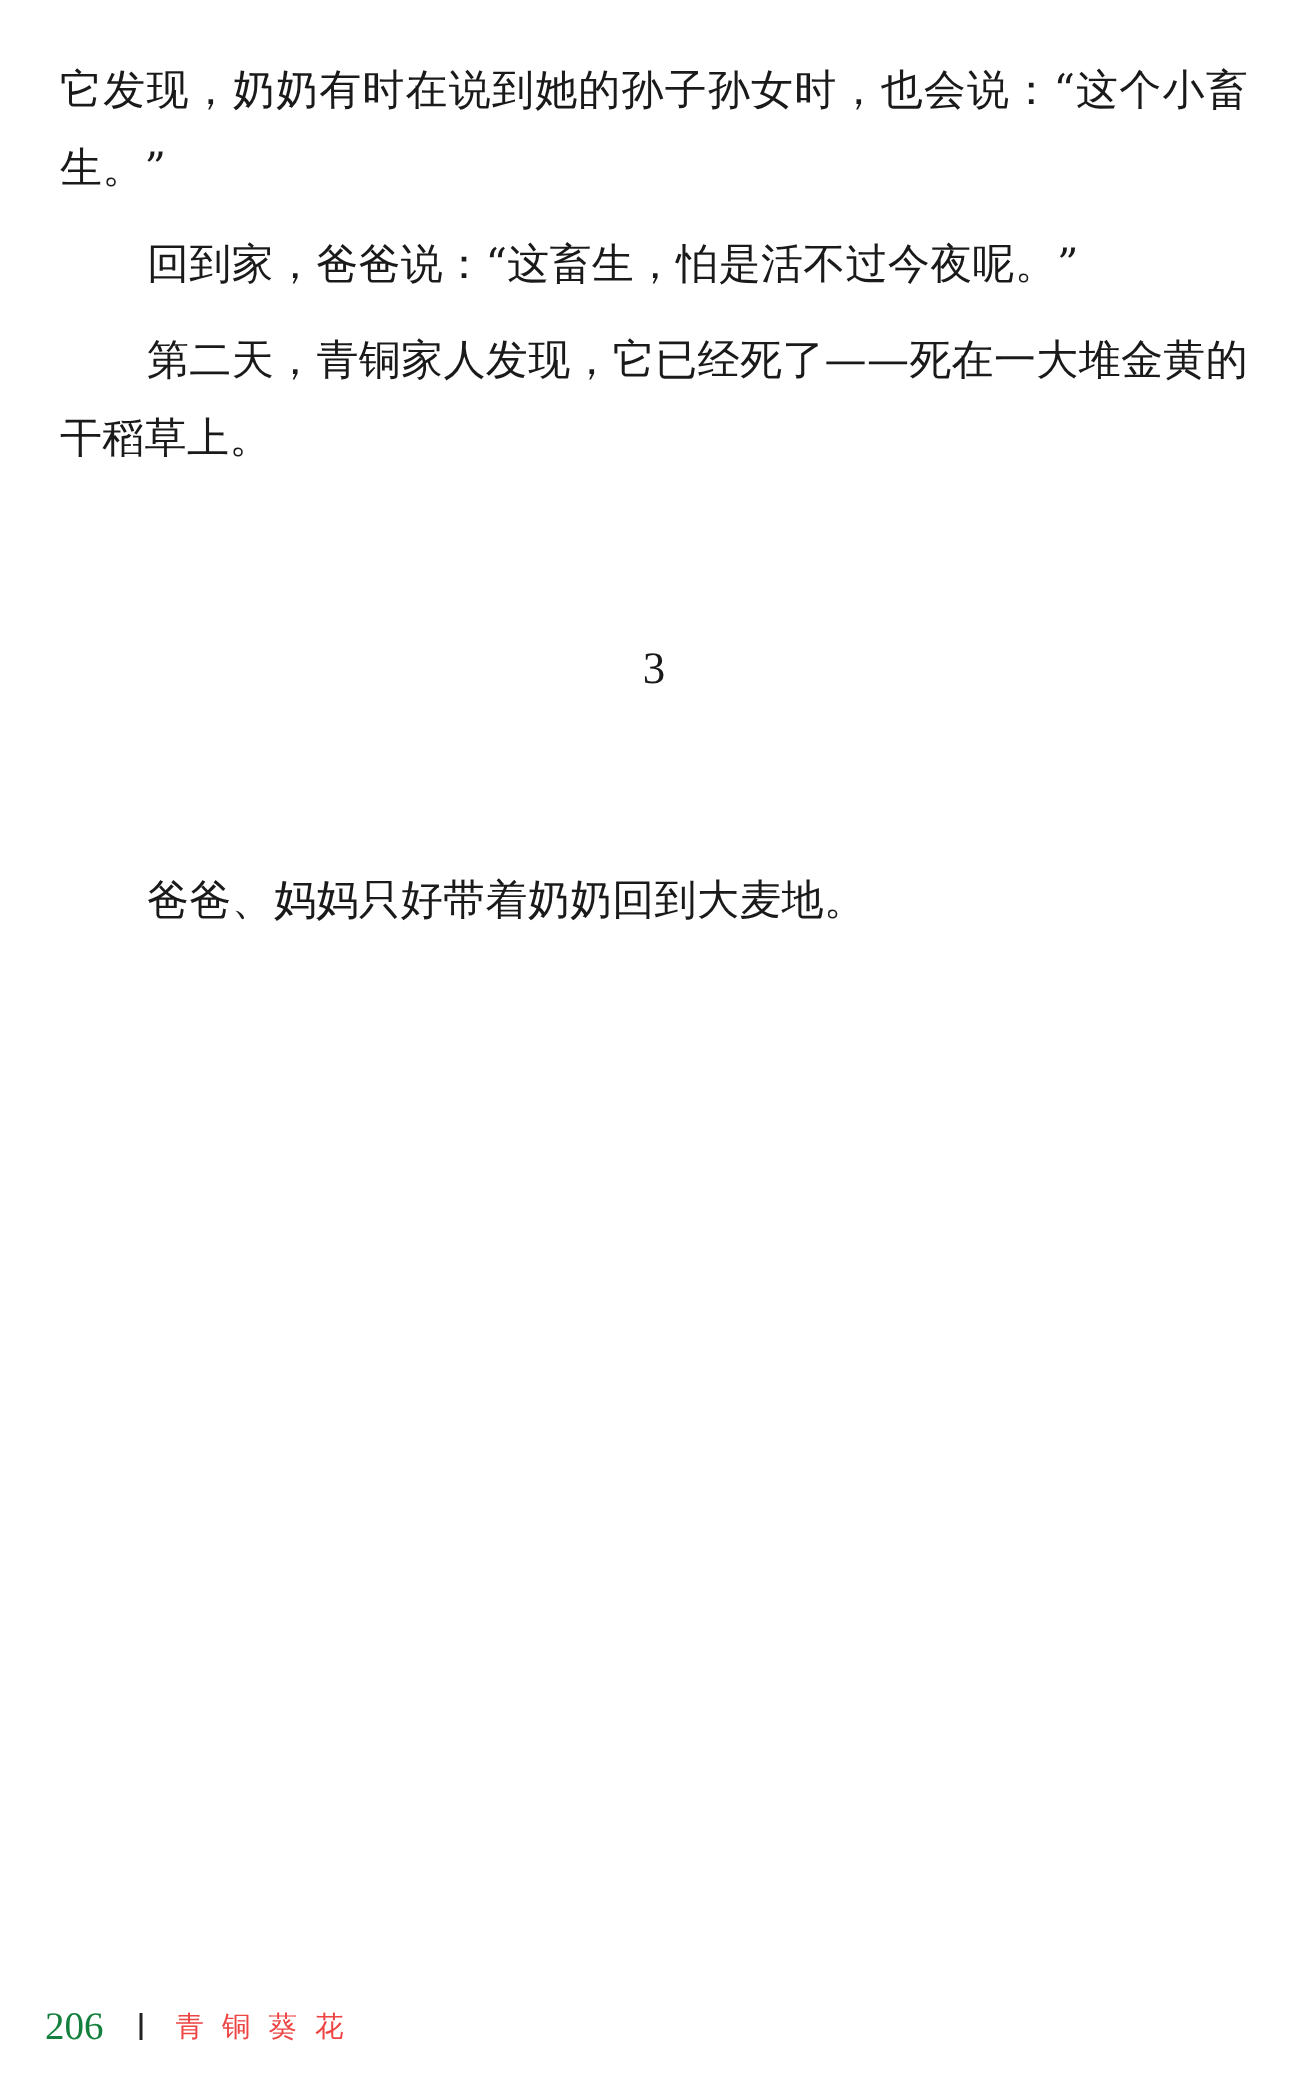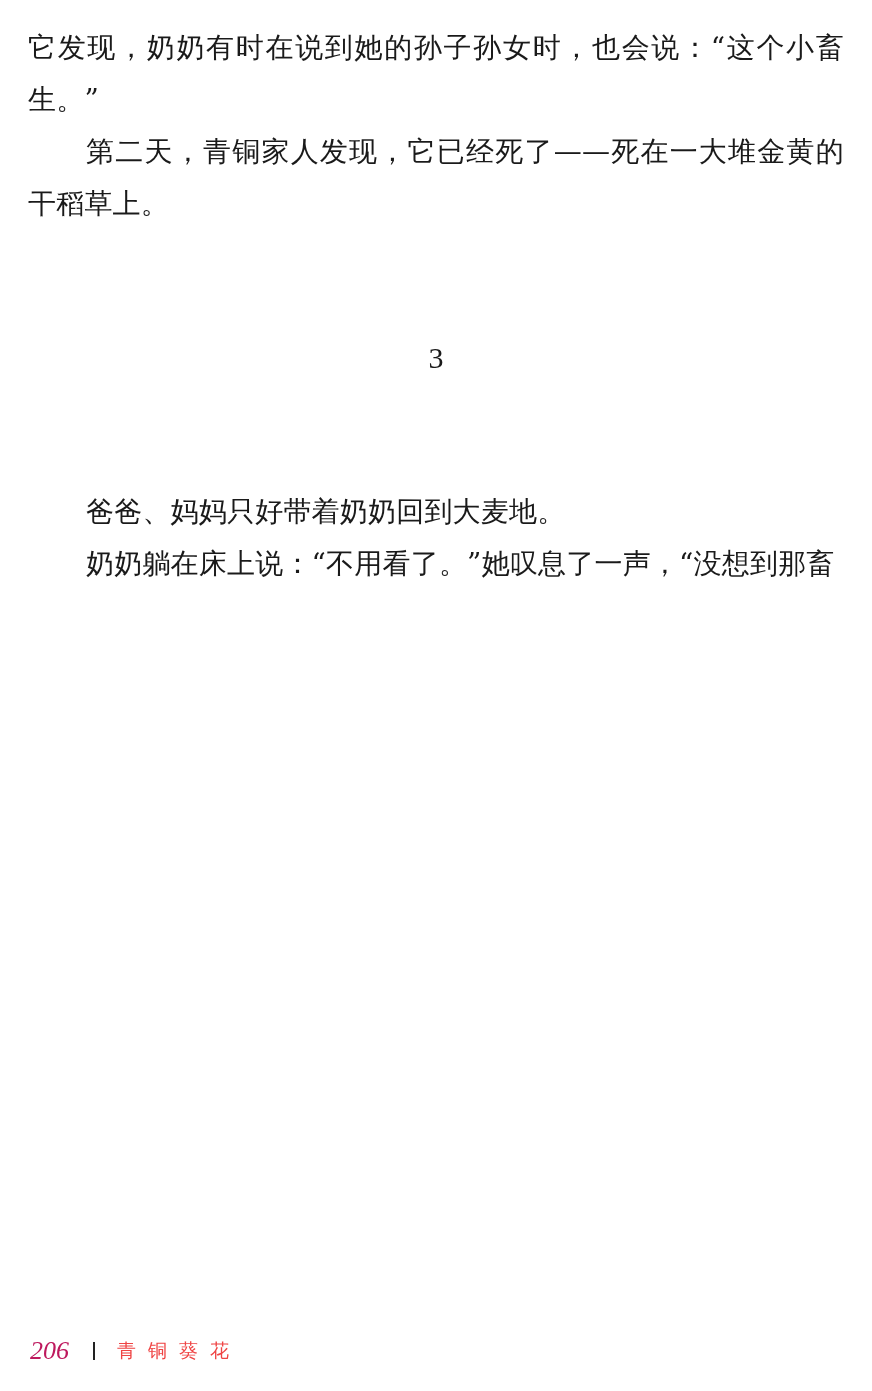--- a/index.html
+++ b/index.html
@@ -15,21 +15,21 @@
       color: #1a1a1a;
       font-family: "DejaVu Serif", "Liberation Serif", serif;
     }
     .page {
       position: absolute;
       left: 28px;
       top: 22px;
       width: 816px;
     }
     .para {
-      margin: 0;
+      margin: 12px;
       font-size: 28px;
       line-height: 52px;
       text-indent: 58px;
       text-align: justify;
       letter-spacing: 0.2px;
       word-break: break-all;
     }
     .para.noindent { text-indent: 0; }
     .section-num {
       text-align: center;
@@ -42,48 +42,47 @@
     .footer {
       position: absolute;
       left: 30px;
       top: 1334px;
       display: flex;
       align-items: center;
       height: 34px;
     }
     .page-number {
       font-family: "Liberation Serif", "DejaVu Serif", serif;
-      font-style: italic;
       font-size: 26px;
-      color: #be185d;
+      color: #15803d;
     }
     .footer-sep {
       display: inline-block;
       width: 2px;
       height: 18px;
       background: #222;
       margin: 0 22px 0 24px;
     }
     .book-title {
       font-family: "DejaVu Sans", "Liberation Sans", sans-serif;
       font-size: 19px;
       letter-spacing: 12px;
       color: #ef4444;
     }
   </style>
 </head>
 <body>
 
 <div class="page">
   <p class="para noindent">它发现，奶奶有时在说到她的孙子孙女时，也会说：“这个小畜生。”</p>
+  <p class="para">回到家，爸爸说：“这畜生，怕是活不过今夜呢。”</p>
   <p class="para">第二天，青铜家人发现，它已经死了——死在一大堆金黄的干稻草上。</p>
 
   <div class="section-num">3</div>
 
   <p class="para">爸爸、妈妈只好带着奶奶回到大麦地。</p>
-  <p class="para">奶奶躺在床上说：“不用看了。”她叹息了一声，“没想到那畜</p>
 </div>
 
 <div class="footer">
   <span class="page-number">206</span>
   <span class="footer-sep"></span>
   <span class="book-title">青铜葵花</span>
 </div>
 
 </body></html>

